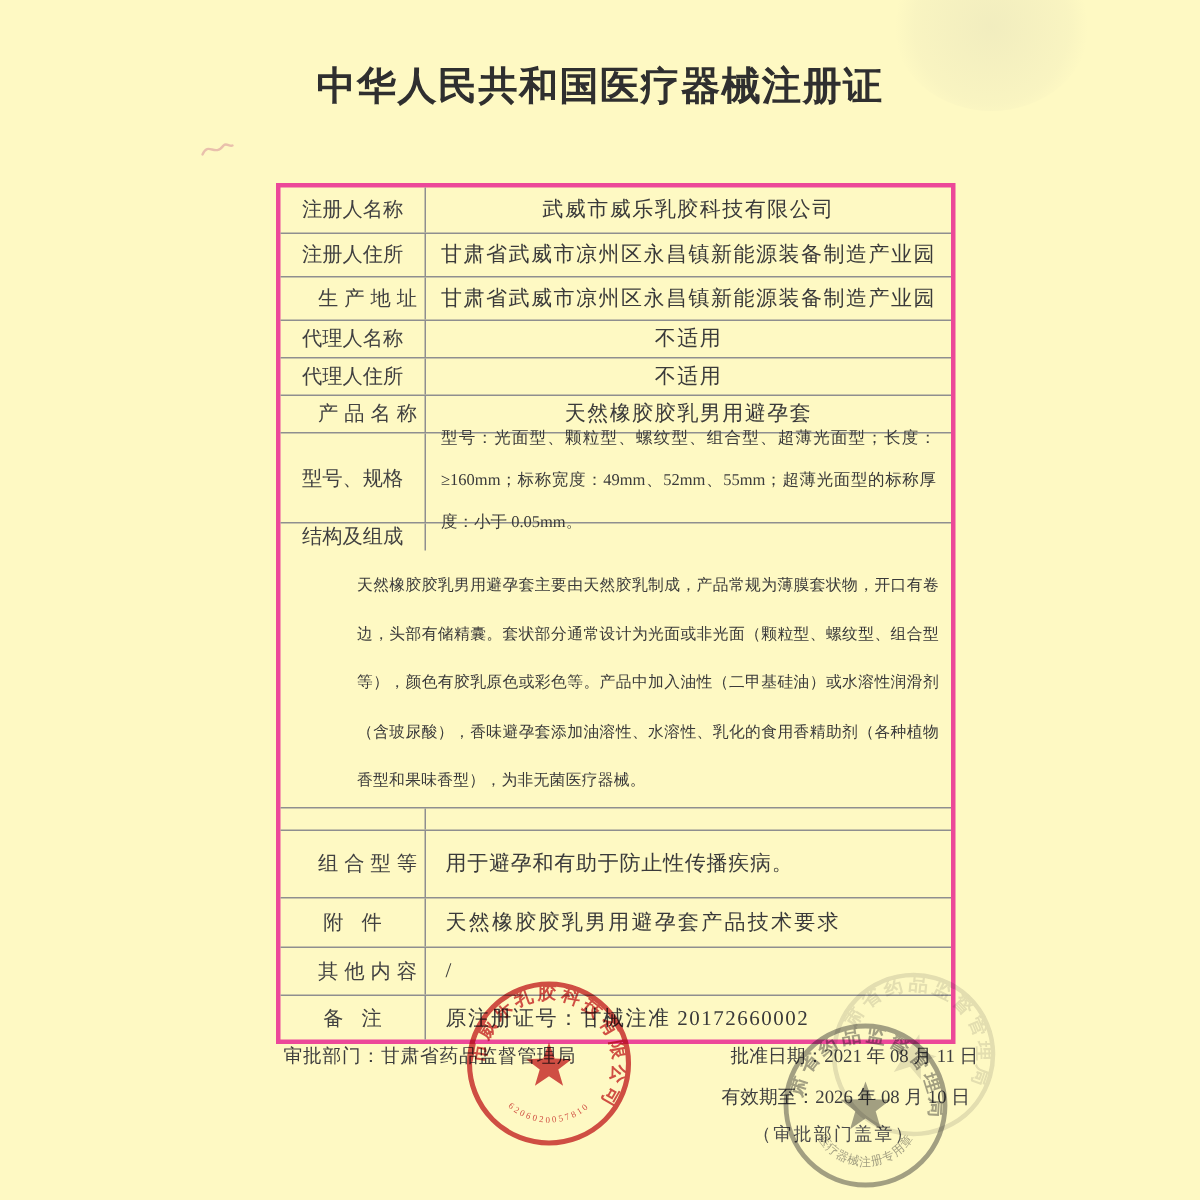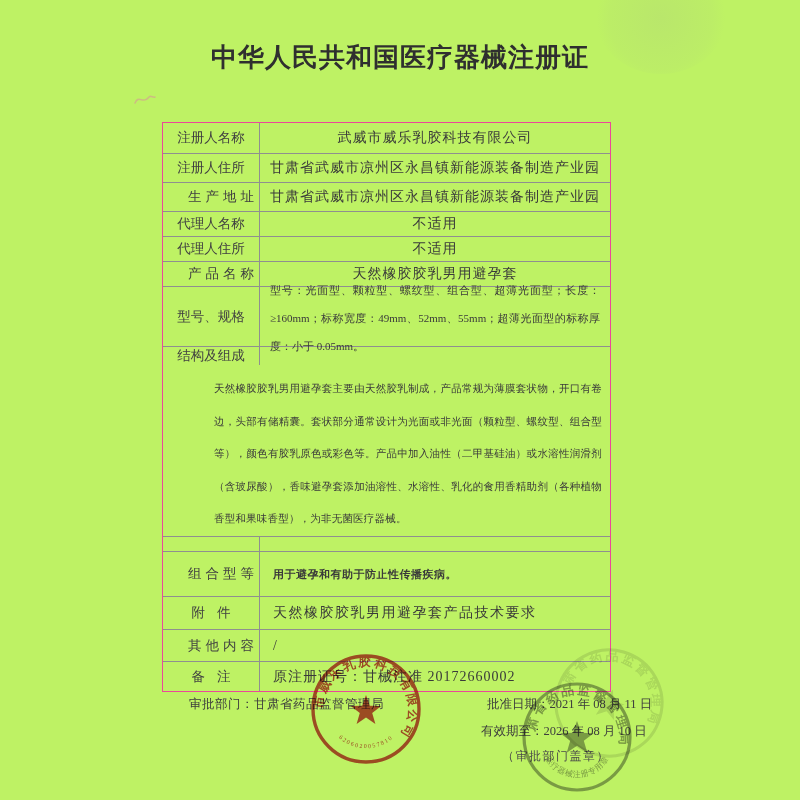--- a/index.html
+++ b/index.html
@@ -1,41 +1,41 @@
 <!DOCTYPE html>
 <html><head>
 <meta charset="utf-8">
 <style>
   html,body{margin:0;padding:0;background:#ffffff;}
   .page{
-    position:relative;width:800px;height:800px;background:#bef264;
+    position:relative;width:800px;height:800px;background:#fef9c3;
     font-family:"Liberation Serif","DejaVu Serif",serif;color:#3a3a3a;overflow:hidden;
   }
   .title{
     position:absolute;top:40px;left:0;width:100%;text-align:center;
     font-size:26px;font-weight:bold;letter-spacing:1px;color:#2f2f2f;
   }
   .regline{position:absolute;top:94px;left:201px;font-size:14px;letter-spacing:1px;color:#383838;}
   .regline .num{letter-spacing:1.5px;}
   
-  .cert-table{position:absolute;left:162px;top:122px;width:447px;border:1px solid #ec4899;background:transparent;}
+  .cert-table{position:absolute;left:184px;top:122px;width:447px;border:3px solid #ec4899;background:transparent;}
   .row{display:flex;border-top:1px solid #8f8f8f;box-sizing:border-box;}
   .row:first-child{border-top:none;}
   .lblcell{width:97px;flex:none;border-right:1px solid #8f8f8f;display:flex;align-items:center;justify-content:center;box-sizing:border-box;}
   .lbl{font-size:13.5px;color:#414141;white-space:nowrap;}
   .ls4{letter-spacing:4px;margin-right:-4px;margin-left:20px;}
   .ls12{letter-spacing:12px;margin-right:-12px;}
   .valcell{flex:1;display:flex;align-items:center;justify-content:center;font-size:14px;letter-spacing:1px;color:#3a3a3a;box-sizing:border-box;}
   .left{justify-content:flex-start;padding-left:13px;}
   .h30{height:30px}.h29{height:29px}.h25{height:25px}.h60{height:60px}
   .h190{height:190px}.h15{height:15px}.h45{height:45px}.h33{height:33px}.h32{height:32px}
   .spec{font-size:11px;line-height:28px;letter-spacing:0;padding:2px 10px 0 10px;text-align:justify;display:block;}
   .para{align-items:flex-start;flex-direction:column;}
   .para .ptext{display:block;font-size:10.5px;line-height:32.5px;letter-spacing:0.2px;padding:8px 8px 0 8px;text-align:justify;margin-left:43px;}
-  .smalltxt{font-size:11px;letter-spacing:0.5px;font-weight:bold;}
+  .smalltxt{font-size:14px;letter-spacing:0.5px;}
   .att{font-size:14px;letter-spacing:1.5px;}
   
   .footer-line{position:absolute;font-size:12.5px;color:#3d3d3d;white-space:nowrap;}
   .dept{left:189px;top:696px;letter-spacing:0.5px;}
   .adate{left:487px;top:696px;}
   .vdate{left:481px;top:723px;text-align:center;}
   .sealnote{left:502px;top:748px;font-size:12px;letter-spacing:1.5px;color:#4a4a4a;}
   
   .stamp{position:absolute;mix-blend-mode:multiply;pointer-events:none;}
   .stamp-red{left:309px;top:652px;color:#ca383f;opacity:0.88;}

